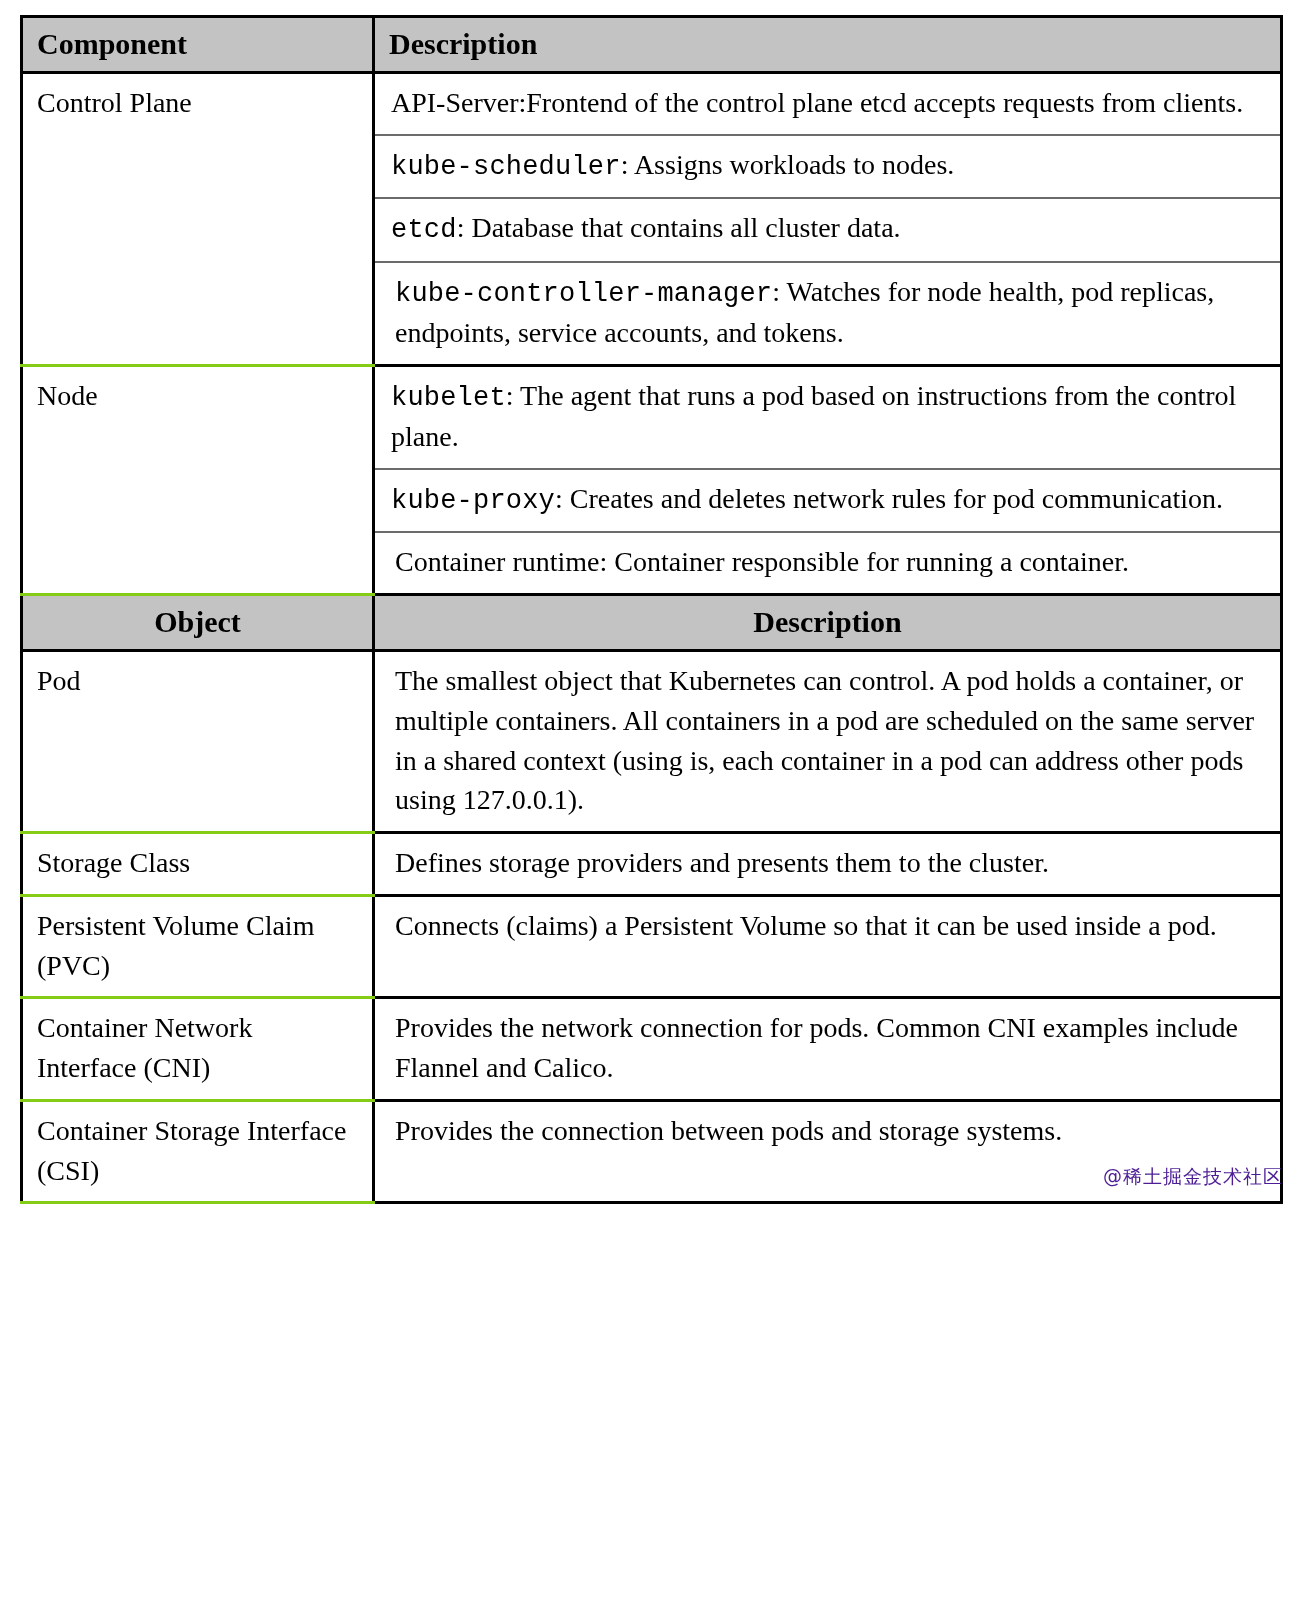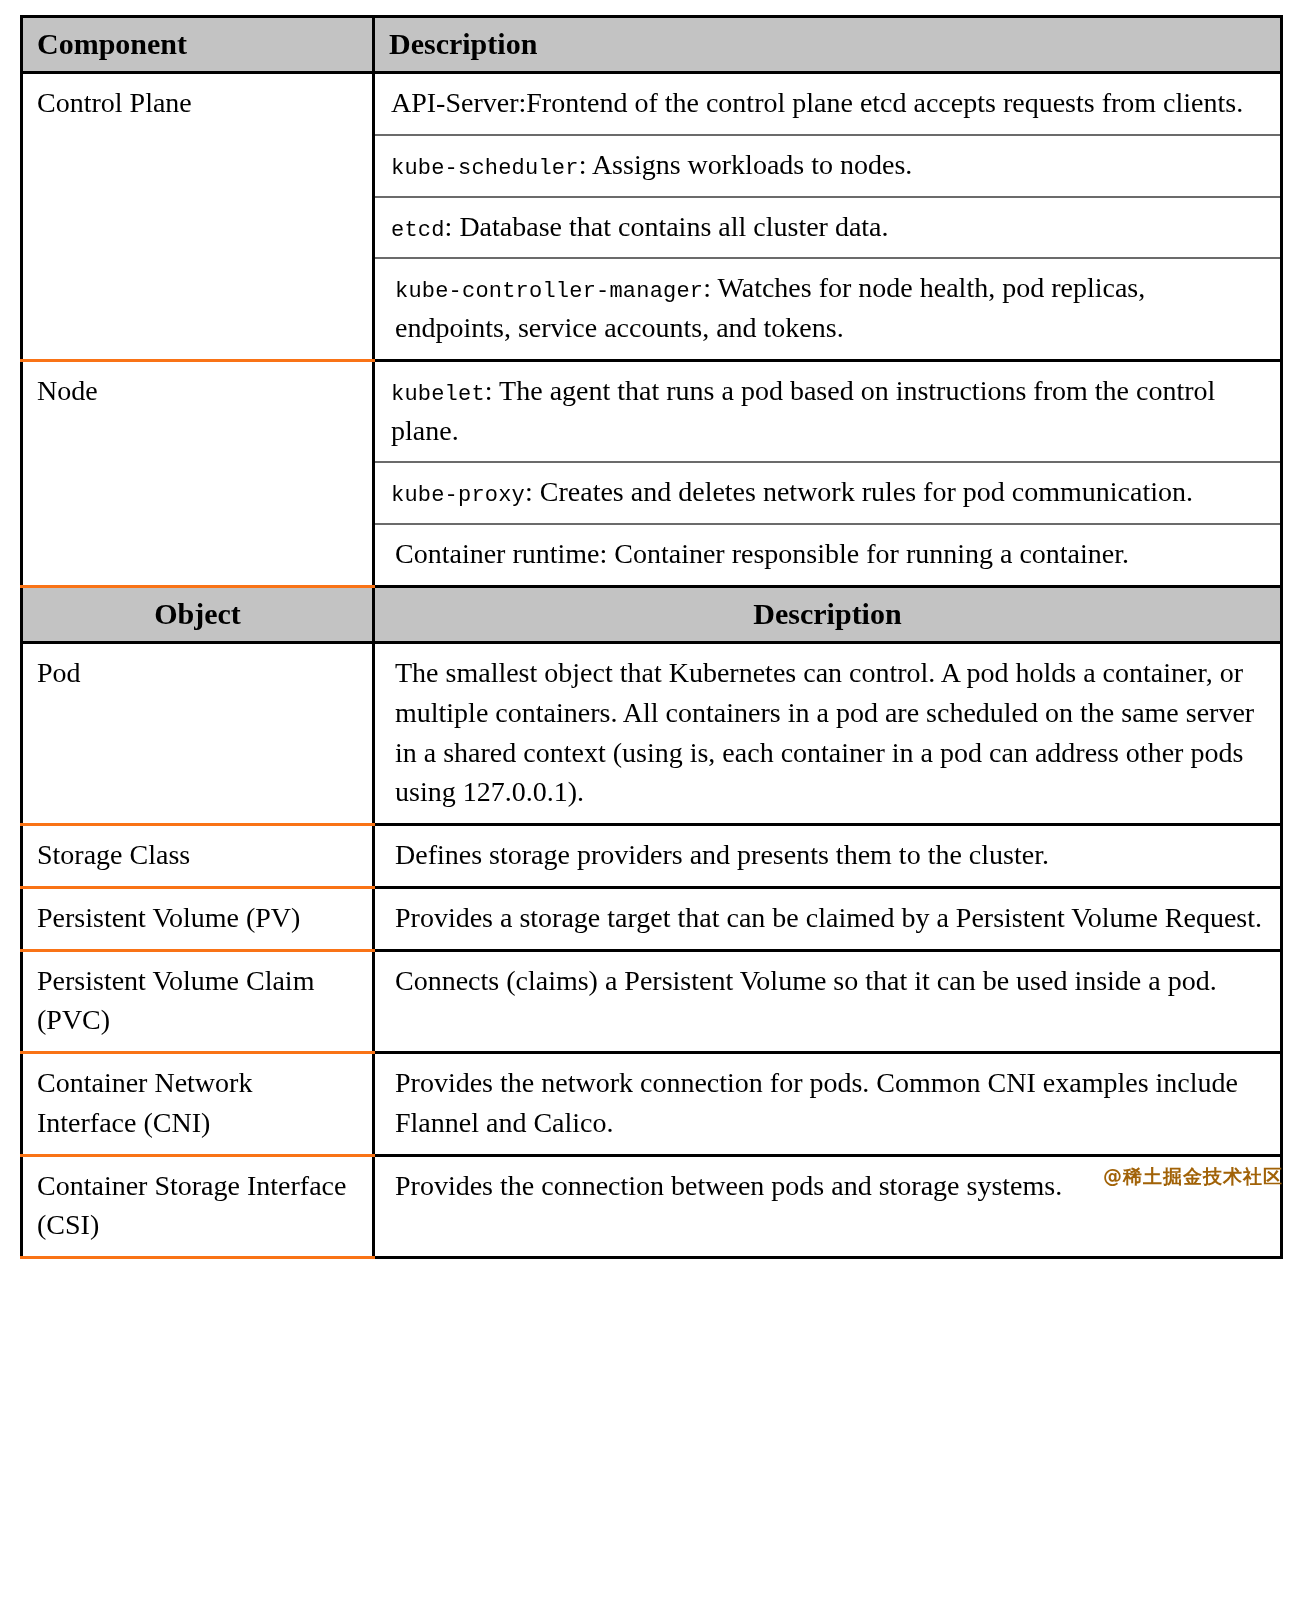--- a/index.html
+++ b/index.html
@@ -63,21 +63,21 @@
     text-align: center;
   }
 
   
   td.name-cell {
     vertical-align: top;
     font-size: 28px;
     line-height: 1.42;
     padding: 9px 20px 11px 14px;
     border-right: 3px solid #000;
-    border-bottom: 3px solid #f97316;
+    border-bottom: 3px solid #84cc16;
     background: #ffffff;
     word-wrap: break-word;
     font-family: Liberation Serif, serif;
   }
 
   td.desc-cell {
     vertical-align: top;
     padding: 0;
     border-bottom: 3px solid #000;
     background: #ffffff;
@@ -91,36 +91,35 @@
     border-bottom: 2px solid #6b6b6b;
     background: #ffffff;
   }
   .subrow:last-child {
     border-bottom: none;
     padding-left: 20px;
   }
 
   .mono {
     font-family: "Liberation Mono", "DejaVu Sans Mono", monospace;
-    font-size: 22px;
+    font-size: 27px;
     letter-spacing: 0.2px;
   }
 
   
   .watermark {
     position: absolute;
     right: 16px;
     bottom: 6px;
     font-family: "DejaVu Sans", "Liberation Sans", sans-serif;
     font-size: 19px;
-    color: #a16207;
+    color: #4c1d95;
     letter-spacing: 1px;
     white-space: nowrap;
     user-select: none;
-    font-weight: bold;
   }
 </style>
 </head>
 <body>
 
 <div class="page">
 
   <div class="table-wrap">
     <table class="k8s-table">
       <colgroup>
@@ -159,26 +158,20 @@
               <div class="subrow"><span>The smallest object that Kubernetes can control. A pod holds a container, or multiple containers. All containers in a pod are scheduled on the same server in a shared context (using is, each container in a pod can address other pods using 127.0.0.1).</span></div>
             </td>
           </tr>
           <tr>
             <td class="name-cell">Storage Class</td>
             <td class="desc-cell">
               <div class="subrow"><span>Defines storage providers and presents them to the cluster.</span></div>
             </td>
           </tr>
           <tr>
-            <td class="name-cell">Persistent Volume (PV)</td>
-            <td class="desc-cell">
-              <div class="subrow"><span>Provides a storage target that can be claimed by a Persistent Volume Request.</span></div>
-            </td>
-          </tr>
-          <tr>
             <td class="name-cell">Persistent Volume Claim (PVC)</td>
             <td class="desc-cell">
               <div class="subrow"><span>Connects (claims) a Persistent Volume so that it can be used inside a pod.</span></div>
             </td>
           </tr>
           <tr>
             <td class="name-cell">Container Network Interface (CNI)</td>
             <td class="desc-cell">
               <div class="subrow"><span>Provides the network connection for pods. Common CNI examples include Flannel and Calico.</span></div>
             </td>

